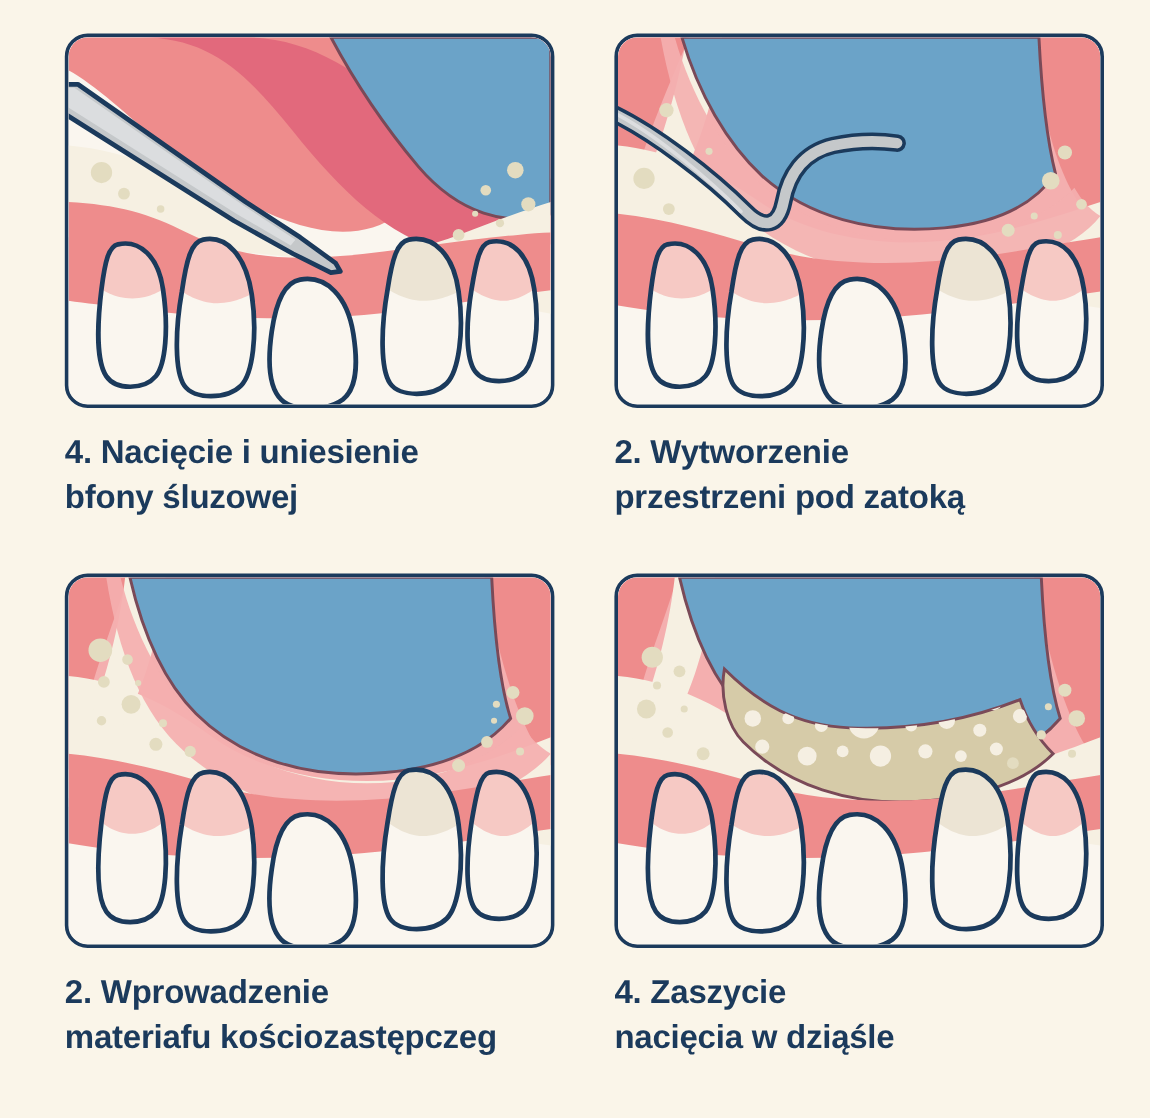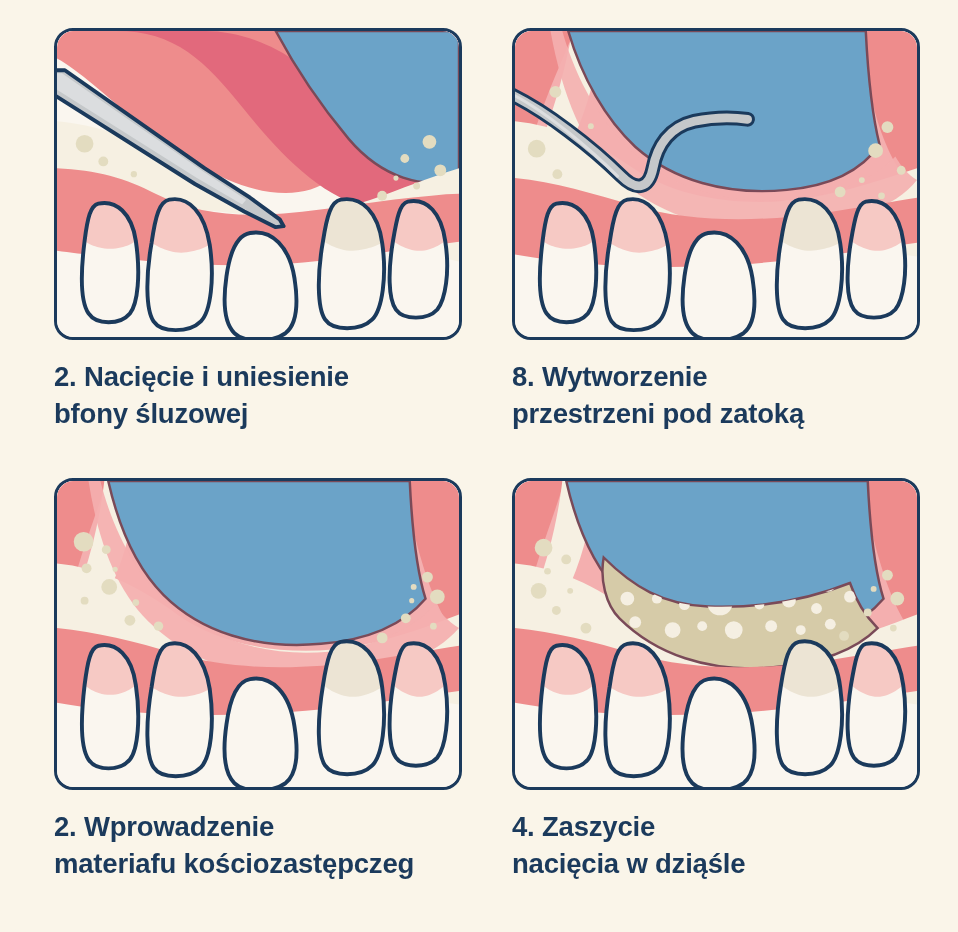--- a/index.html
+++ b/index.html
@@ -132,21 +132,21 @@
               <path d="M356,174 C376,170 390,186 394,214 C399,246 394,274 386,284 C376,295 352,295 344,284 C336,273 336,244 341,214 C345,190 348,176 356,174 Z" fill="none" stroke="#1b3a5c" stroke-width="4"></path>
             </g>
 
             <g>
               <path d="M-8,40 L8,40 L150,140 L196,170 L226,192 L230,199 L222,200 L190,184 L140,156 L-8,62 Z" fill="#c5c8ca" stroke="#1b3a5c" stroke-width="4" stroke-linejoin="round"></path>
               <path d="M-6,43 L5,43 L148,143 L192,172 L188,177 L142,150 L-6,56 Z" fill="#e2e4e5" opacity="0.75"></path>
             </g>
           </g>
         </svg>
       </div>
-      <div class="caption">2. Nacięcie i uniesienie
+      <div class="caption">4. Nacięcie i uniesienie
 bfony śluzowej</div>
     </div>
 
     <div class="step">
       <div class="panel">
         <svg viewBox="0 0 408 312" preserveAspectRatio="none">
           <defs>
             <clipPath id="clip2">
                 <rect x="0" y="0" width="408" height="312" rx="17"></rect>
               </clipPath>
@@ -202,21 +202,21 @@
             </g>
 
             <g>
               <path d="M-10,62 C30,80 80,120 108,148 C124,164 136,160 140,140 C144,118 156,98 182,92 C206,87 222,88 236,90" fill="none" stroke="#1b3a5c" stroke-width="15" stroke-linecap="round"></path>
               <path d="M-10,62 C30,80 80,120 108,148 C124,164 136,160 140,140 C144,118 156,98 182,92 C206,87 222,88 236,90" fill="none" stroke="#c5c8ca" stroke-width="9" stroke-linecap="round"></path>
               <path d="M0,66 C34,84 78,122 104,148" fill="none" stroke="#e2e4e5" stroke-width="3" stroke-linecap="round" opacity="0.8"></path>
             </g>
           </g>
         </svg>
       </div>
-      <div class="caption caption-2">8. Wytworzenie
+      <div class="caption caption-2">2. Wytworzenie
 przestrzeni pod zatoką</div>
     </div>
 
     <div class="step">
       <div class="panel">
         <svg viewBox="0 0 408 312" preserveAspectRatio="none">
           <defs>
             <clipPath id="clip3">
                 <rect x="0" y="0" width="408" height="312" rx="17"></rect>
               </clipPath>

